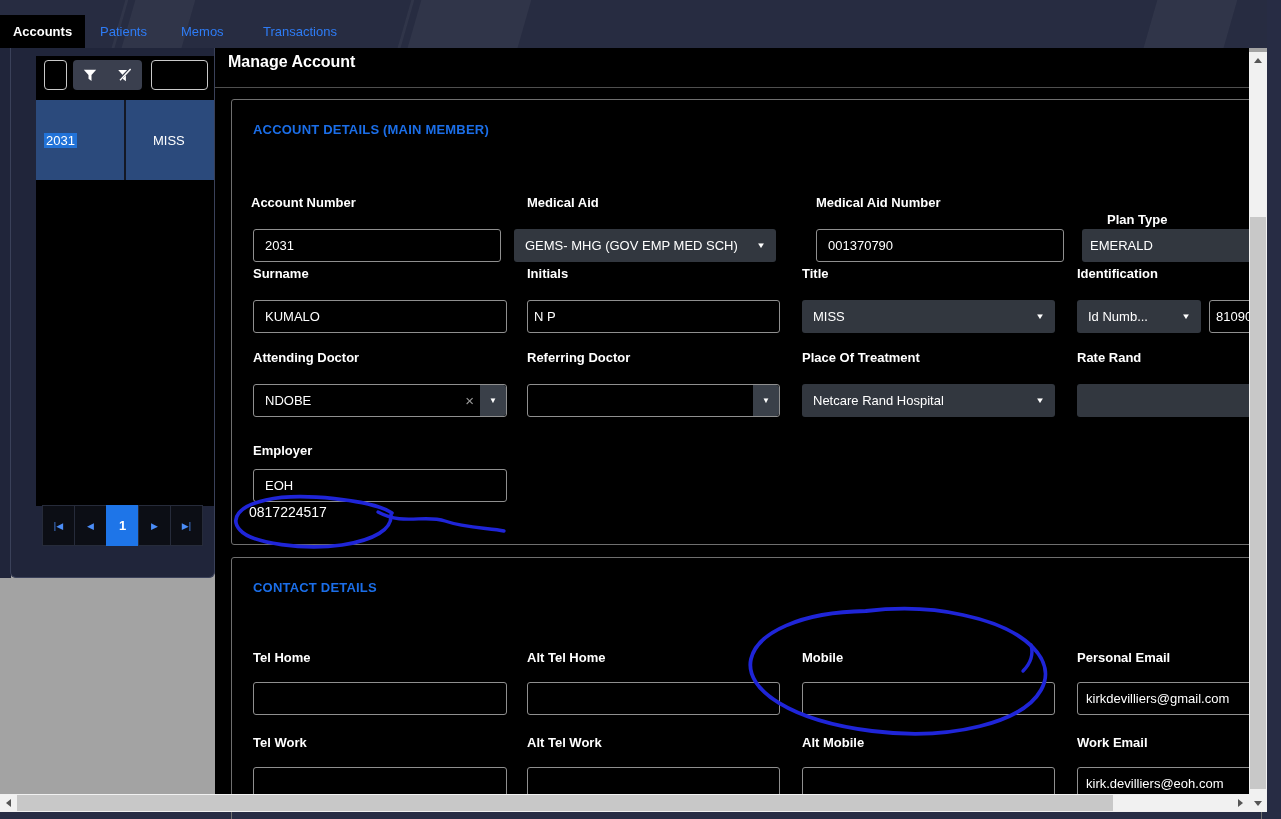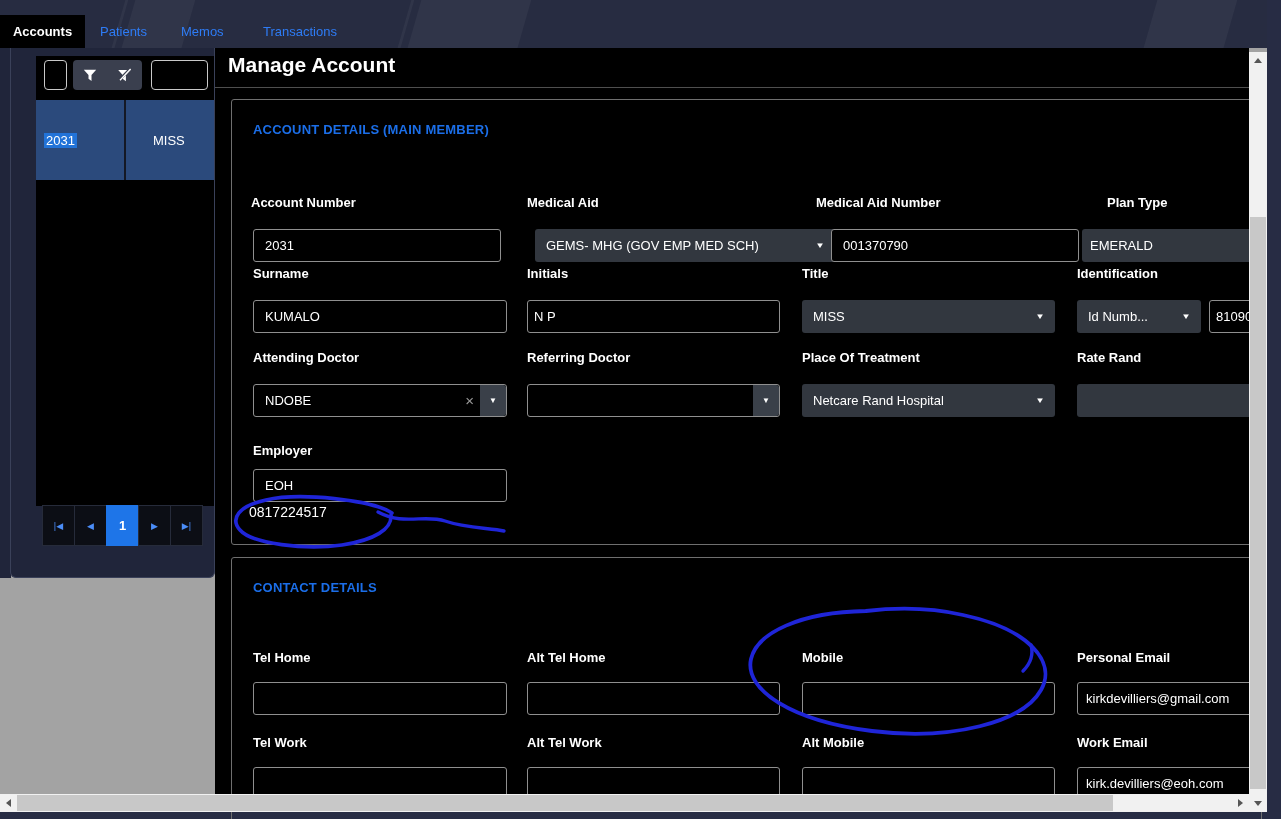--- a/index.html
+++ b/index.html
@@ -32,21 +32,21 @@
   .gc1{left:0;width:90px;padding-left:8px;box-sizing:border-box;border-right:2px solid #141824;}
   .gc2{left:92px;width:86px;padding-left:25px;box-sizing:border-box;}
   .hl{background:#2273d8;padding:0 2px;}
   .pager{position:absolute;left:32px;top:457px;display:flex;}
   .pbtn{width:33px;height:41px;background:#0c0e15;border:1px solid #262b3a;margin-left:-1px;display:flex;
         align-items:center;justify-content:center;color:#4b8df8;font-size:9px;box-sizing:border-box;cursor:default;}
   .pbtn.active{background:#1e75e8;color:#fff;font-size:13px;font-weight:700;border-color:#1e75e8;}
 
   
   .main{position:absolute;left:215px;top:48px;width:1034px;height:746px;background:#000;}
-  .page-title{position:absolute;left:13px;top:5px;font-size:21px;font-weight:600;color:#fff;}
+  .page-title{position:absolute;left:13px;top:5px;font-size:16px;font-weight:600;color:#fff;}
   .title-sep{position:absolute;left:0;top:39px;width:1034px;border-top:1px solid #4f4f4f;}
   .panel{position:absolute;left:16px;width:1031px;border:1px solid #6f6f6f;border-radius:3px;box-sizing:border-box;}
   .panel-account{top:51px;height:446px;}
   .panel-contact{top:509px;height:330px;}
   .sec-title{position:absolute;left:21px;top:22px;color:#1b6ee8;font-size:13px;font-weight:700;letter-spacing:.2px;}
   .lbl{position:absolute;color:#fff;font-size:13px;font-weight:600;white-space:nowrap;}
   .inp{position:absolute;height:33px;background:#000;border:1px solid #8f8f8f;border-radius:3px;box-sizing:border-box;
        color:#fff;font-size:13px;padding:0 11px;font-family:inherit;outline:none;}
   .dd{position:absolute;height:33px;background:#32373f;border-radius:3px;box-sizing:border-box;color:#fff;
       font-size:13px;display:flex;align-items:center;padding:0 11px;cursor:default;}
@@ -144,29 +144,29 @@
     <div class="page-title">Manage Account</div>
     <div class="title-sep"></div>
 
     <div class="panel panel-account">
       <div class="sec-title">ACCOUNT DETAILS (MAIN MEMBER)</div>
 
       <div class="lbl" style="left:19px;top:95px;text-align:center;">Account Number</div>
       <input class="inp" style="left: 21px; top: 129px; width: 248px;" value="2031">
 
       <div class="lbl" style="left:295px;top:95px;">Medical Aid</div>
-      <div class="dd" style="left:303px;top:129px;width:300px;">
+      <div class="dd" style="left:282px;top:129px;width:262px;">
         <span>GEMS- MHG (GOV EMP MED SCH)</span>
         <span class="caret">▼</span>
       </div>
 
       <div class="lbl" style="left:584px;top:95px;">Medical Aid Number</div>
-      <input class="inp" style="left: 584px; top: 129px; width: 248px; margin-left: 15px;" value="001370790">
-
-      <div class="lbl" style="left:850px;top:95px;padding-left:25px;">Plan Type</div>
+      <input class="inp" style="left: 584px; top: 129px; width: 248px;" value="001370790">
+
+      <div class="lbl" style="left:850px;top:112px;padding-left:25px;">Plan Type</div>
       <div class="ro" style="left:850px;top:129px;width:181px;padding-left:8px;">
         <span>EMERALD</span>
       </div>
 
       <div class="lbl" style="left:21px;top:166px;">Surname</div>
       <input class="inp" style="left: 21px; top: 200px; width: 254px;" value="KUMALO">
 
       <div class="lbl" style="left:295px;top:166px;">Initials</div>
       <input class="inp" style="left: 295px; top: 200px; width: 253px; padding-left: 6px;" value="N P">
 

